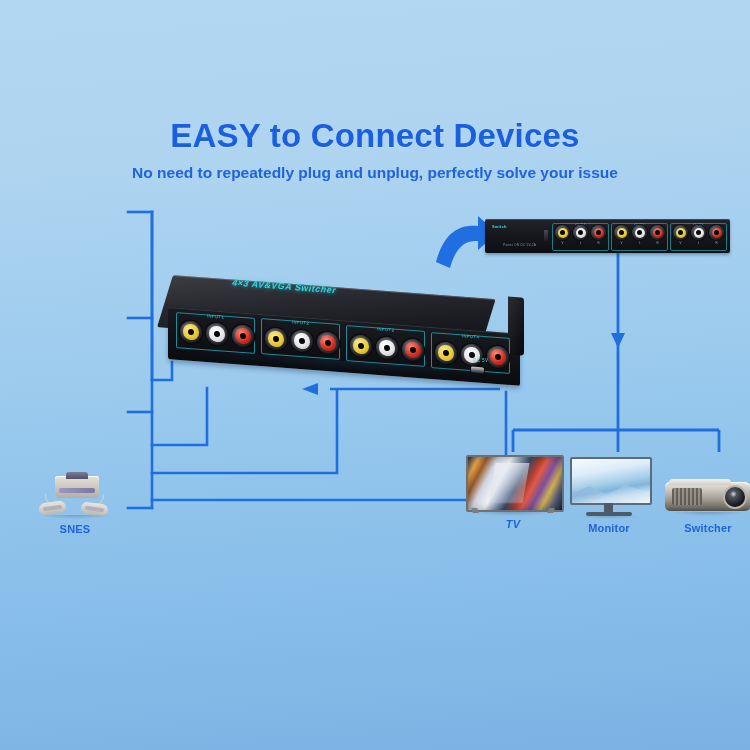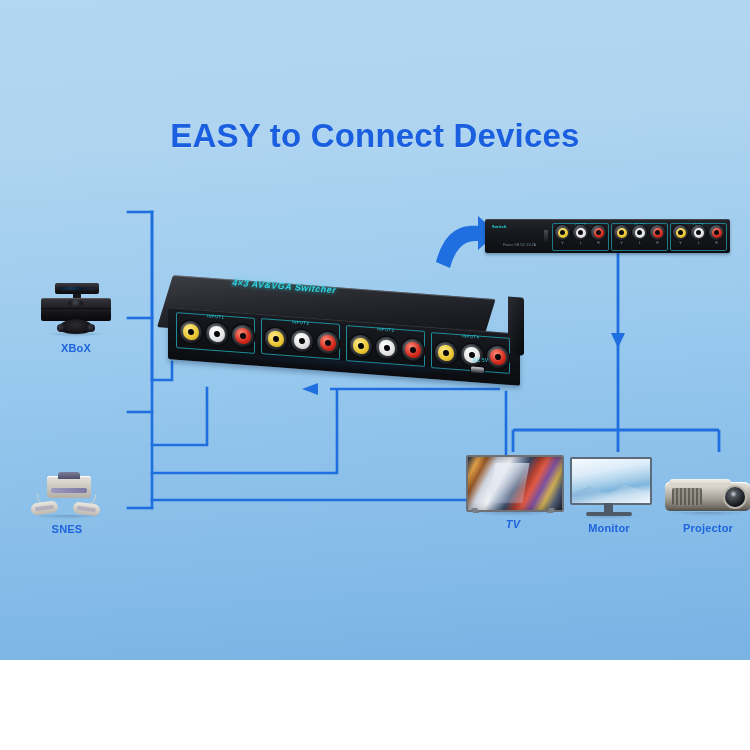--- a/index.html
+++ b/index.html
@@ -3,21 +3,21 @@
 <meta charset="utf-8">
 <style>
   html,body{margin:0;padding:0;}
   body{
     width:750px;height:750px;
     font-family:"Liberation Sans", sans-serif;
     overflow:hidden;
   }
   #stage{
     position:relative;
-    width:750px;height:660px;
+    width:750px;height:750px;
     background:linear-gradient(176deg,#b2d7f2 0%,#aed4f0 22%,#9ccbee 48%,#8bc0ea 72%,#79b3e4 100%);
     overflow:hidden;
   }
 
   
   .title{
     position:absolute; left:0; right:0; top:117px;
     text-align:center;
     font-size:33px;
     font-weight:bold;
@@ -213,20 +213,21 @@
     background:linear-gradient(180deg,#c9ccd2,#6d7076 55%,#2a2c31);box-shadow:0 0 0 1px #0a0c0f;}
   #mainswitch .shadow{position:absolute;left:14px;top:86px;width:330px;height:9px;
     background:radial-gradient(ellipse at 50% 0%,rgba(25,55,95,.34),rgba(25,55,95,0) 72%);transform:skewY(4deg);}
 </style>
 </head>
 <body>
 
 <div id="stage">
 
   <div class="title">EASY to Connect Devices</div>
+  <div class="subtitle">No need to repeatedly plug and unplug, perfectly solve your issue</div>
 
   <svg id="wires" viewBox="0 0 750 750">
     <g fill="none" stroke="#1f6fe0" stroke-width="2.6" stroke-linecap="square" stroke-linejoin="miter">
 
       <path d="M152 212 L152 508"></path>
 
       <path d="M128 212 L152 212"></path>
       <path d="M128 318 L152 318"></path>
       <path d="M128 412 L152 412"></path>
       <path d="M128 508 L152 508"></path>
@@ -256,33 +257,23 @@
     <g>
       <path d="M611 333 L625 333 L618 348 Z" fill="#1f6fe0"></path>
     </g>
 
     <g>
       <path d="M436 262 C444 232 460 224 478 226 L478 216 L497 233 L478 250 L478 241 C466 240 456 246 450 268 Z" fill="#1f6fe0"></path>
     </g>
   </svg>
 
 
-  <div class="device" style="left:30px;top:283px;width:92px;">
-    <div class="dev-art xbox">
-      <div class="kinect"></div>
-        <div class="kstand"></div>
-      <div class="con"></div>
-        <div class="pad"></div>
-        <div class="sh"></div>
-    </div>
-    <div class="cap">XBoX</div>
-  </div>
-
-
-  <div class="device" style="left:14px;top:474px;width:106px;">
+
+
+  <div class="device" style="left:22px;top:474px;width:106px;">
     <div class="dev-art snes">
       <div class="unit"></div>
       <div class="w1"></div>
         <div class="w2"></div>
       <div class="p1"></div>
         <div class="p2"></div>
       <div class="sh"></div>
     </div>
     <div class="cap">SNES</div>
   </div>
@@ -450,16 +441,16 @@
   </div>
 
   <div class="device" style="left:665px;top:477px;width:86px;">
     <div class="dev-art proj">
       <div class="body"></div>
         <div class="top"></div>
         <div class="vent"></div>
         <div class="lens"></div>
         <div class="sh"></div>
     </div>
-    <div class="cap">Projector</div>
+    <div class="cap">Switcher</div>
   </div>
 
 </div>
 
 </body></html>

